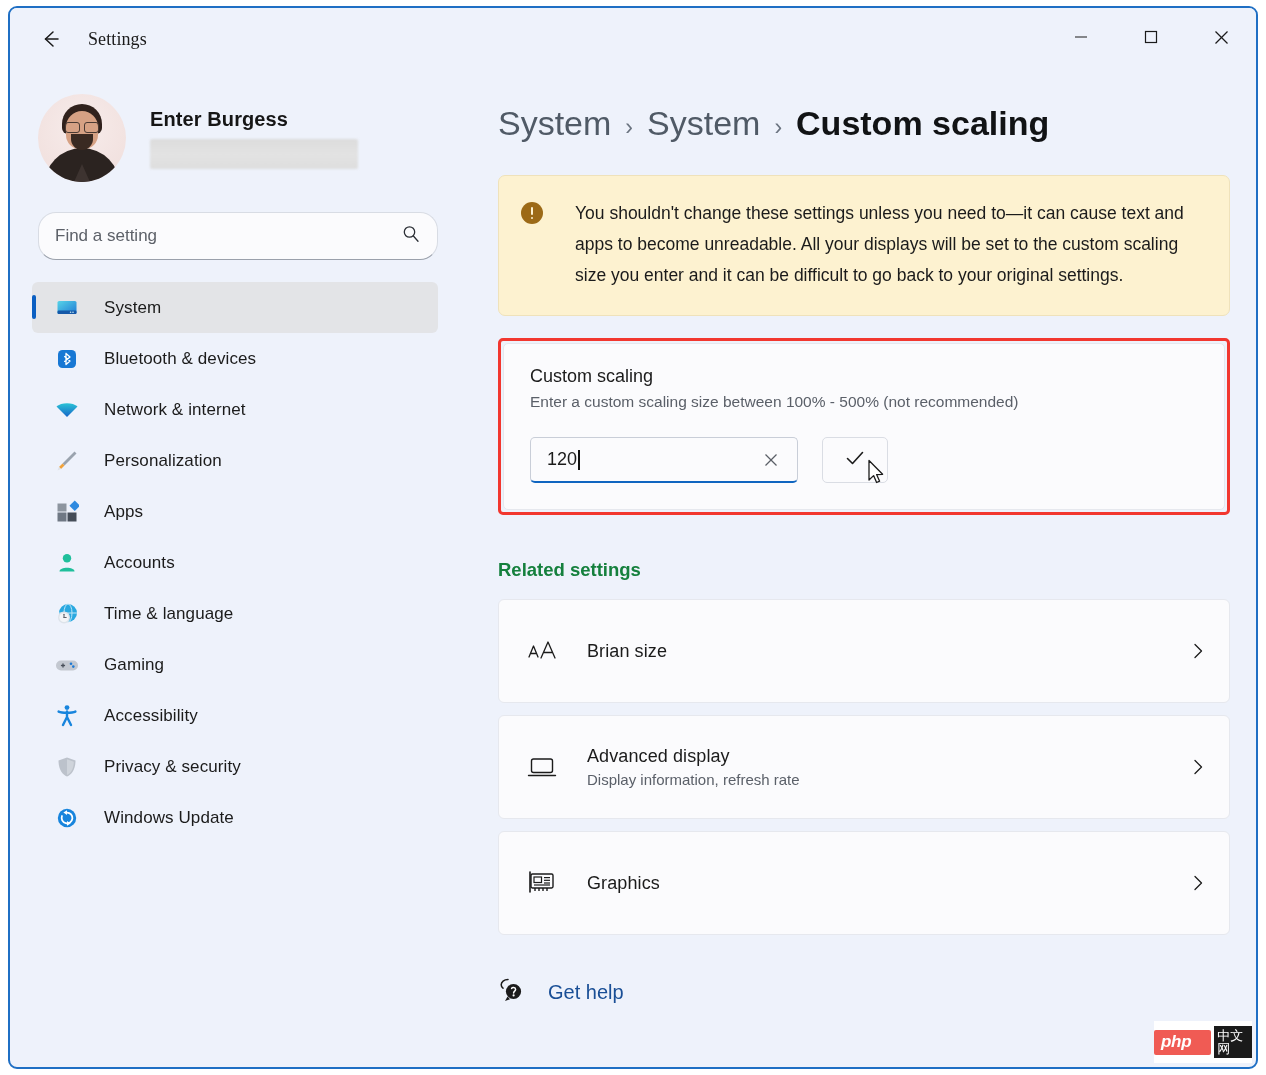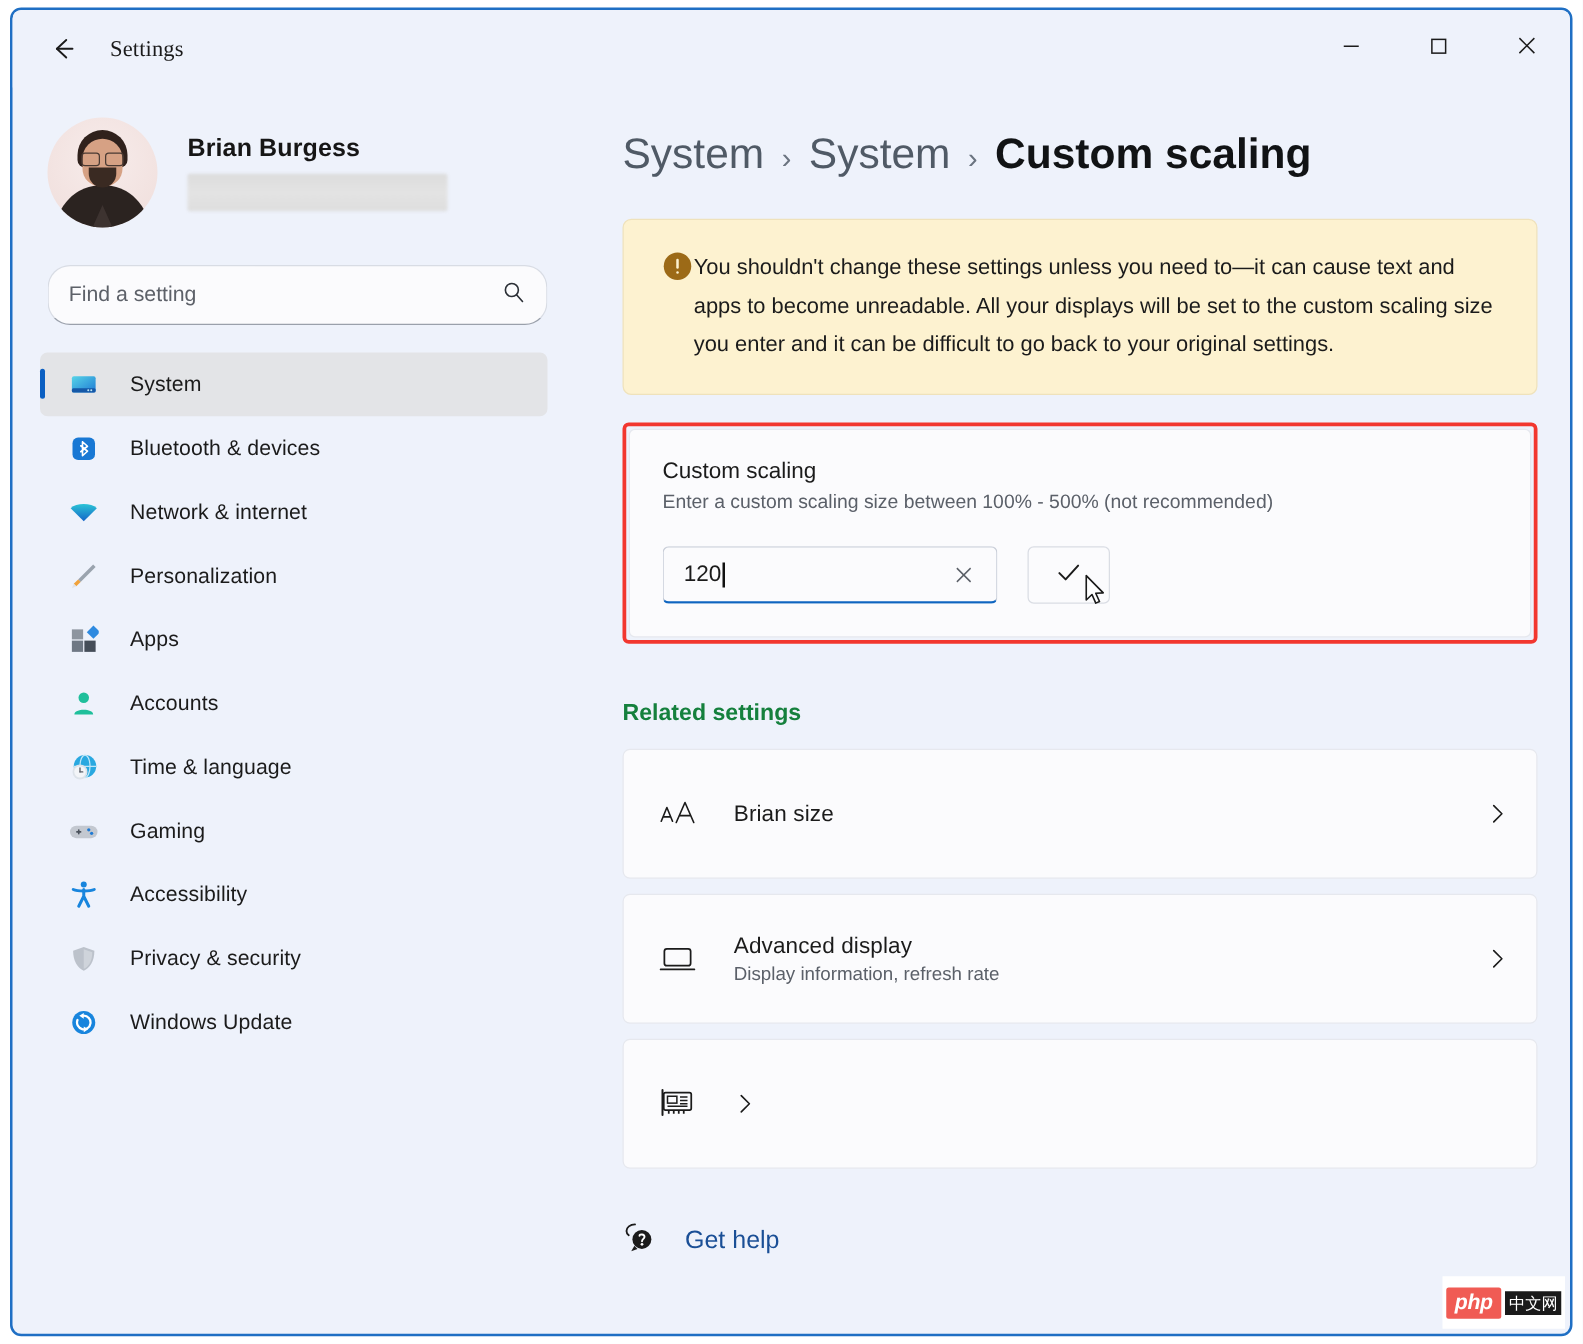--- a/index.html
+++ b/index.html
@@ -218,23 +218,23 @@
   }
   .crumb-sep {
     font-size: 23px;
     color: #6b7480;
   }
 
   .warning {
     background: #fdf2d0;
     border: 1px solid #efe2bb;
     border-radius: 7px;
-    padding: 22px 24px 24px 32px;
-    display: flex;
-    gap: 2px;
+    padding: 22px 24px 24px 22px;
+    display: flex;
+    gap: 32px;
     margin-bottom: 22px;
   }
   .warn-icon {
     flex: 0 0 22px;
     width: 22px; height: 22px;
     border-radius: 50%;
     background: #9c6a17;
     position: relative;
     margin-top: 4px;
   }
@@ -388,21 +388,21 @@
     align-items: center;
     justify-content: center;
     gap: 3px;
   }
   .wm-php {
     background: #f05b54;
     color: #ffffff;
     font-style: italic;
     font-weight: bold;
     font-size: 17px;
-    padding: 2px 7px 3px 7px;
+    padding: 2px 20px 3px 7px;
     border-radius: 2px;
     letter-spacing: -.3px;
   }
   .wm-cn {
     background: #1a1a1a;
     color: #ffffff;
     font-size: 13px;
     padding: 3px 3px;
     letter-spacing: 0px;
     line-height: 1;
@@ -457,21 +457,21 @@
       <div class="profile">
         <div class="avatar">
           <div class="av-body"></div>
           <div class="av-shirt"></div>
           <div class="av-hair"></div>
           <div class="av-face"></div>
           <div class="av-glass"></div>
           <div class="av-beard"></div>
         </div>
         <div class="profile-text">
-          <div class="profile-name">Brian Burgess</div>
+          <div class="profile-name">Enter Burgess</div>
           <div class="profile-email-redacted"></div>
         </div>
       </div>
 
       <div class="search-wrap">
         <input class="search-input" type="text" placeholder="Find a setting" style="">
         <span>
           <svg width="20" height="20" viewBox="0 0 20 20">
             <circle cx="8.5" cy="8" r="5.2" fill="none" stroke="#2b2f36" stroke-width="1.3"></circle>
             <line x1="12.4" y1="12" x2="17" y2="17.2" stroke="#2b2f36" stroke-width="1.3" stroke-linecap="round"></line>
@@ -713,20 +713,23 @@
             <line x1="18" y1="13.3" x2="24" y2="13.3" stroke="#1b1b1b" stroke-width="1.2"></line>
             <line x1="18" y1="16" x2="24" y2="16" stroke="#1b1b1b" stroke-width="1.2"></line>
             <line x1="8" y1="18" x2="24" y2="18" stroke="#1b1b1b" stroke-width="1.2"></line>
             <line x1="4" y1="5" x2="4" y2="25" stroke="#1b1b1b" stroke-width="1.6" stroke-linecap="round"></line>
             <line x1="9" y1="21" x2="9" y2="24" stroke="#1b1b1b" stroke-width="1.4"></line>
             <line x1="13" y1="21" x2="13" y2="24" stroke="#1b1b1b" stroke-width="1.4"></line>
             <line x1="17" y1="21" x2="17" y2="24" stroke="#1b1b1b" stroke-width="1.4"></line>
             <line x1="21" y1="21" x2="21" y2="24" stroke="#1b1b1b" stroke-width="1.4"></line>
           </svg>
         </span>
+        <div class="rel-texts">
+          <div class="rel-label">Graphics</div>
+        </div>
         <span class="chev">
           <svg width="18" height="18" viewBox="0 0 18 18">
             <path d="M6 2.5 L12.5 9 L6 15.5" fill="none" stroke="#1b1b1b" stroke-width="1.3" stroke-linecap="round" stroke-linejoin="round"></path>
           </svg>
         </span>
       </div>
 
       <div class="gethelp">
         <span>
           <svg width="30" height="30" viewBox="0 0 30 30">

